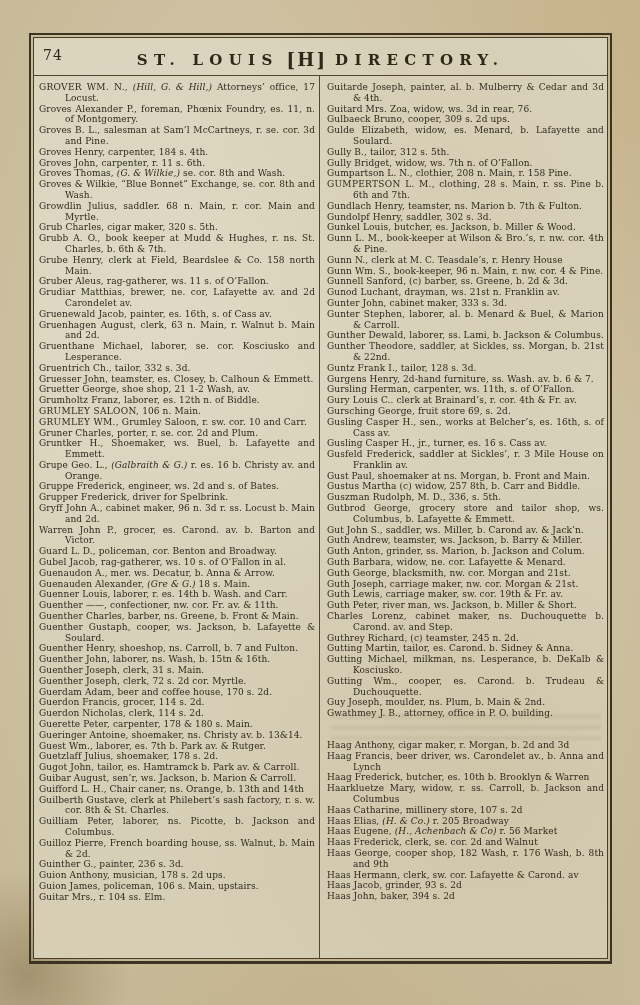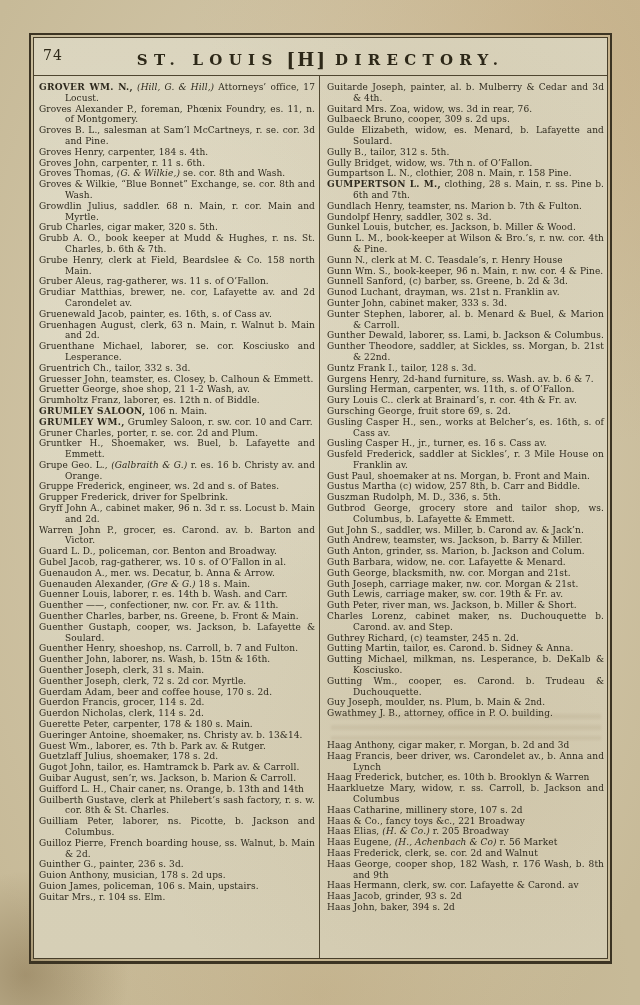--- a/index.html
+++ b/index.html
@@ -50,21 +50,21 @@
   .col-left{width:285px;padding-left:5px;padding-right:4px;}
   .col-right{flex:1;padding-left:7px;padding-right:3px;}
   .col-divider{
     width:1px;background:#4f4630;flex:none;
   }
   .entry{
     font-size:9px;line-height:10.8px;text-align:justify;
     padding-left:26px;text-indent:-26px;
     letter-spacing:.1px;
   }
-  .entry .lead{font-weight:bold;letter-spacing:.3px;}
+  .entry .lead{font-weight:normal;letter-spacing:.3px;}
   .entry i{font-style:italic;}
   .entry-gap{height:21px;}
   
   .ghost{
     position:absolute;right:6px;bottom:218px;width:270px;height:26px;
     background:repeating-linear-gradient(
       180deg, rgba(140,120,85,.10) 0 5px, transparent 5px 11px);
     filter:blur(1px);pointer-events:none;
   }
 </style>
@@ -190,21 +190,20 @@
           <div class="entry">Gutting Michael, milkman, ns. Lesperance, b. DeKalb &amp; Kosciusko.</div>
           <div class="entry">Gutting Wm., cooper, es. Carond. b. Trudeau &amp; Duchouquette.</div>
           <div class="entry">Guy Joseph, moulder, ns. Plum, b. Main &amp; 2nd.</div>
           <div class="entry">Gwathmey J. B., attorney, office in P. O. building.</div>
           <div class="entry-gap"></div>
           <div class="entry">Haag Anthony, cigar maker, r. Morgan, b. 2d and 3d</div>
           <div class="entry">Haag Francis, beer driver, ws. Carondelet av., b. Anna and Lynch</div>
           <div class="entry">Haag Frederick, butcher, es. 10th b. Brooklyn &amp; Warren</div>
           <div class="entry">Haarkluetze Mary, widow, r. ss. Carroll, b. Jackson and Columbus</div>
           <div class="entry">Haas Catharine, millinery store, 107 s. 2d</div>
-          <div class="entry">Haas &amp; Co., fancy toys &amp;c., 221 Broadway</div>
           <div class="entry">Haas Elias, <i>(H. &amp; Co.)</i> r. 205 Broadway</div>
           <div class="entry">Haas Eugene, <i>(H., Achenbach &amp; Co)</i> r. 56 Market</div>
           <div class="entry">Haas Frederick, clerk, se. cor. 2d and Walnut</div>
           <div class="entry">Haas George, cooper shop, 182 Wash, r. 176 Wash, b. 8th and 9th</div>
           <div class="entry">Haas Hermann, clerk, sw. cor. Lafayette &amp; Carond. av</div>
           <div class="entry">Haas Jacob, grinder, 93 s. 2d</div>
           <div class="entry">Haas John, baker, 394 s. 2d</div>
         </div>
     </div>
 

